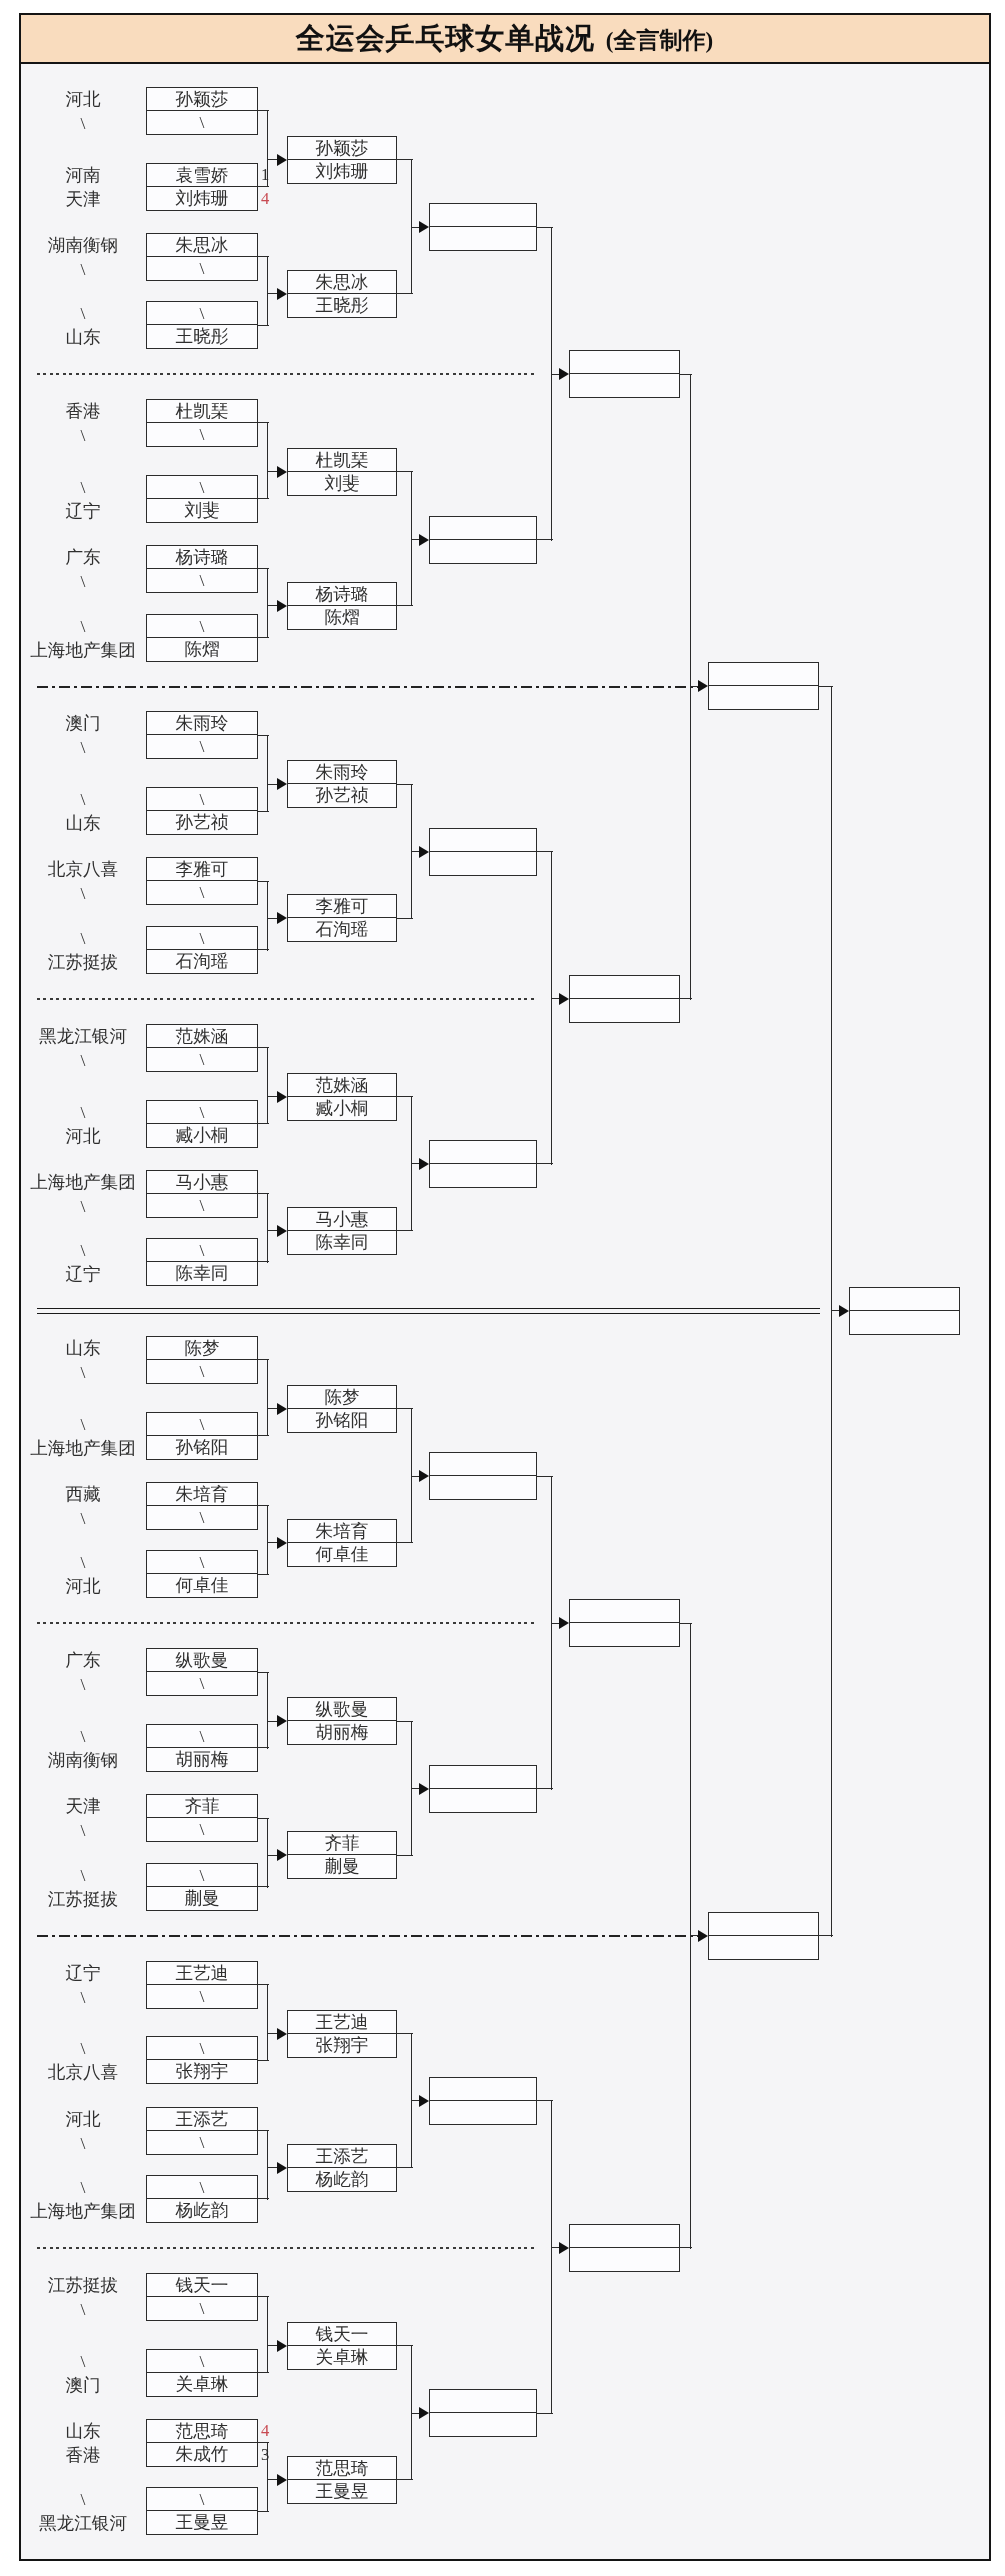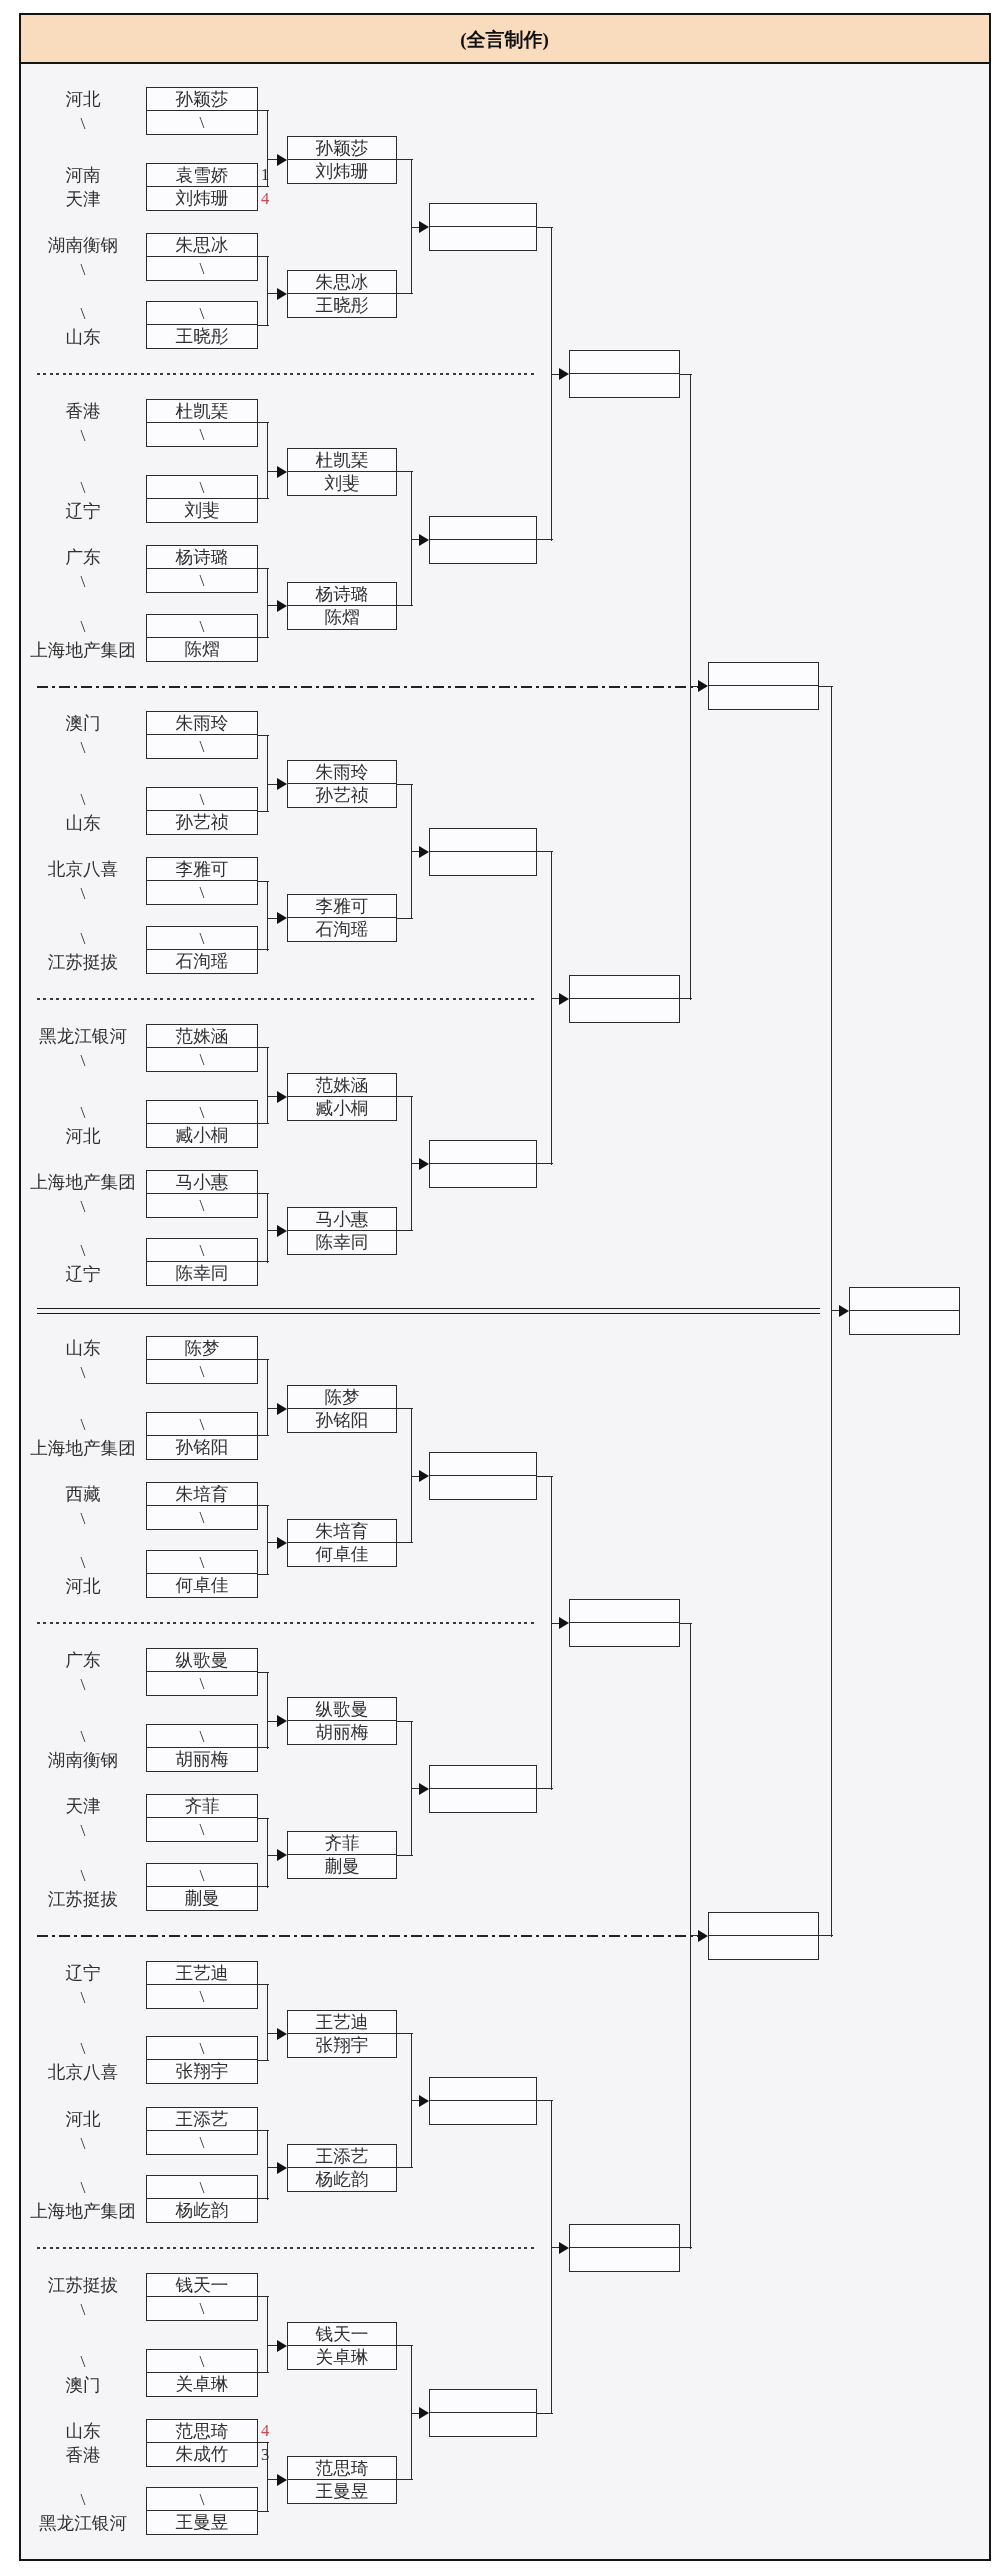--- a/index.html
+++ b/index.html
@@ -5,21 +5,21 @@
   html,body{margin:0;padding:0;background:#ffffff;}
   body{width:1005px;height:2576px;position:relative;overflow:hidden;
        font-family:"Liberation Serif","DejaVu Serif",serif;}
   #root{position:absolute;left:0;top:0;width:1005px;height:2576px;}
   .frame{position:absolute;left:18.5px;top:13px;width:972px;height:2548px;
          box-sizing:border-box;border:2.8px solid #141414;background:#f5f5f7;}
   .titlebar{position:absolute;left:18.5px;top:13px;width:972px;height:51px;
          box-sizing:border-box;border:2.8px solid #141414;border-bottom:2.3px solid #141414;
          background:#f9dcbe;display:flex;align-items:center;justify-content:center;gap:11px;}
   .title-main{font-size:29px;font-weight:bold;color:#111;letter-spacing:0.9px;}
-  .title-credit{font-size:19px;font-weight:bold;color:#111;padding-top:3.7px;}
+  .title-credit{font-size:23px;font-weight:bold;color:#111;padding-top:3.7px;}
   .pair{position:absolute;background:#fcfcfe;border:1.4px solid #2b2b2b;box-sizing:border-box;}
   .pair .divider{position:absolute;left:0;right:0;top:22px;height:1.4px;background:#2b2b2b;}
   .prow{position:absolute;left:0;width:100%;height:23px;line-height:23px;text-align:center;
         font-size:17.6px;color:#2f2f2f;white-space:nowrap;overflow:hidden;}
   .prow.r0{top:0px;} .prow.r1{top:23px;}
   .team-label{position:absolute;width:122px;text-align:center;font-size:17.6px;line-height:24px;
         color:#2f2f2f;white-space:nowrap;}
   .score{position:absolute;width:24px;font-size:16.6px;line-height:24px;color:#2f2f2f;text-align:left;}
   .hline{position:absolute;height:1.4px;background:#2b2b2b;}
   .vline{position:absolute;width:1.4px;background:#2b2b2b;}
@@ -32,20 +32,21 @@
         background:repeating-linear-gradient(90deg,#222 0 11px,transparent 11px 15px,#222 15px 17.6px,transparent 17.6px 22px);}
   .sep.double{width:783px;height:5.5px;box-sizing:border-box;background:transparent;
         border-top:1.5px solid #1a1a1a;border-bottom:1.5px solid #1a1a1a;}
 </style>
 </head>
 <body>
 
 <div id="root">
   <div class="frame"></div>
   <div class="titlebar" style="background: rgb(249, 220, 190);">
+    <span class="title-main">全运会乒乓球女单战况</span>
     <span class="title-credit">(全言制作)</span>
   </div>
   <div id="bracket">
       <div class="sep dotted" style="top: 373px;"></div>
       <div class="sep dashdot" style="top: 686px;"></div>
       <div class="sep dotted" style="top: 998px;"></div>
       <div class="sep double" style="top: 1308px;"></div>
       <div class="sep dotted" style="top: 1622px;"></div>
       <div class="sep dashdot" style="top: 1935px;"></div>
       <div class="sep dotted" style="top: 2247px;"></div>

